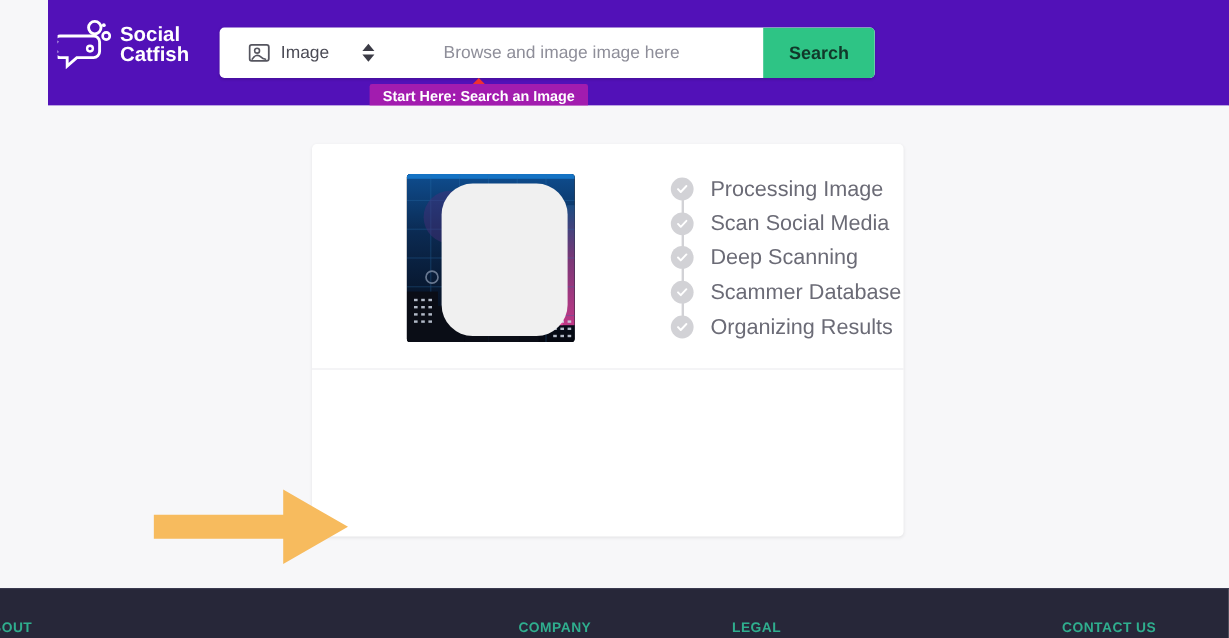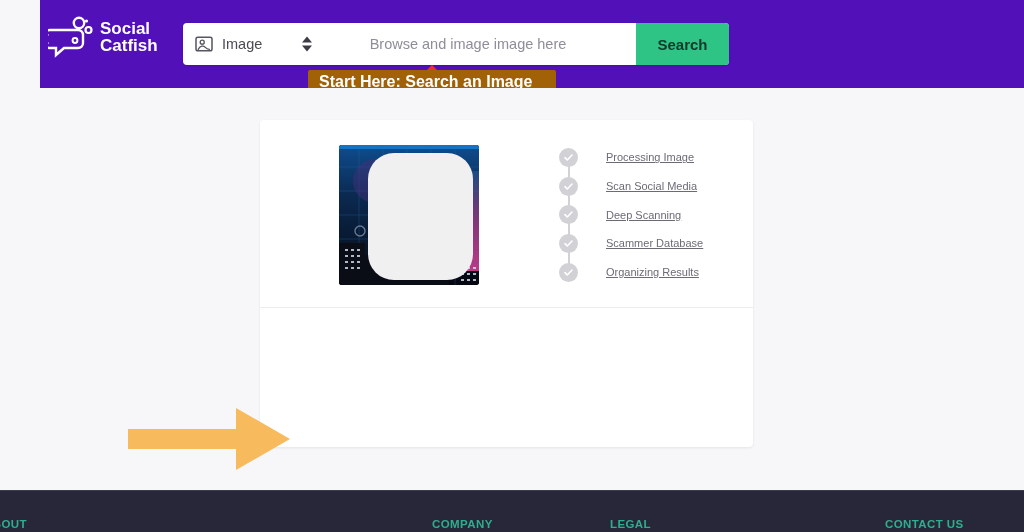--- a/index.html
+++ b/index.html
@@ -61,21 +61,21 @@
     border-radius: 4px;
     display: flex;
     align-items: stretch;
     overflow: hidden;
     box-shadow: 0 1px 2px rgba(0,0,0,0.12);
   }
   .type-select {
     width: 147px;
     display: flex;
     align-items: center;
-    padding-left: 12px;
+    padding-left: 24px;
     box-sizing: border-box;
     position: relative;
     cursor: pointer;
   }
   .img-icon {
     width: 18px; height: 16px;
     display: block;
     flex: 0 0 auto;
   }
   .type-label {
@@ -128,25 +128,25 @@
     border: none;
     cursor: pointer;
     font-family: "Liberation Sans", sans-serif;
   }
 
   
   .tooltip {
     position: absolute;
     left: 268px;
     top: 70px;
-    background: #a16207;
+    background: #a21caf;
     color: #ffffff;
-    font-size: 16px;
+    font-size: 12px;
     font-weight: bold;
-    padding: 3px 24px 4px 11px;
+    padding: 3px 11px 4px 11px;
     border-radius: 2px;
     white-space: nowrap;
   }
   .tooltip::before {
     content: "";
     position: absolute;
     top: -5px;
     left: 50%;
     margin-left: -5px;
     width: 0; height: 0;
@@ -259,25 +259,24 @@
   .step-line {
     position: absolute;
     left: 9px;
     top: 14px;
     width: 2px;
     height: 115px;
     background: #d2d2d6;
     z-index: 1;
   }
   .step-label {
-    margin-left: 28px;
-    font-size: 11px;
+    margin-left: 14px;
+    font-size: 18px;
     color: #6b6b76;
     white-space: nowrap;
-    text-decoration: underline;
   }
 
   
   .card-bottom {
     position: relative;
     padding: 22px 29px 0 29px;
   }
   .prog-head {
     display: flex;
     align-items: baseline;

